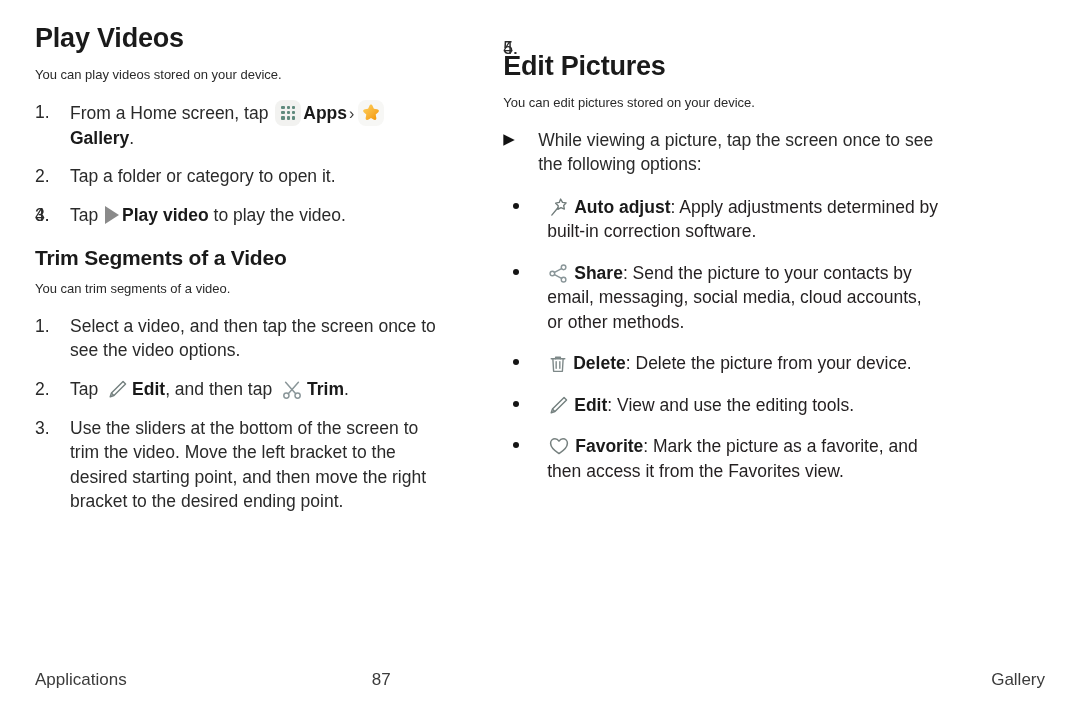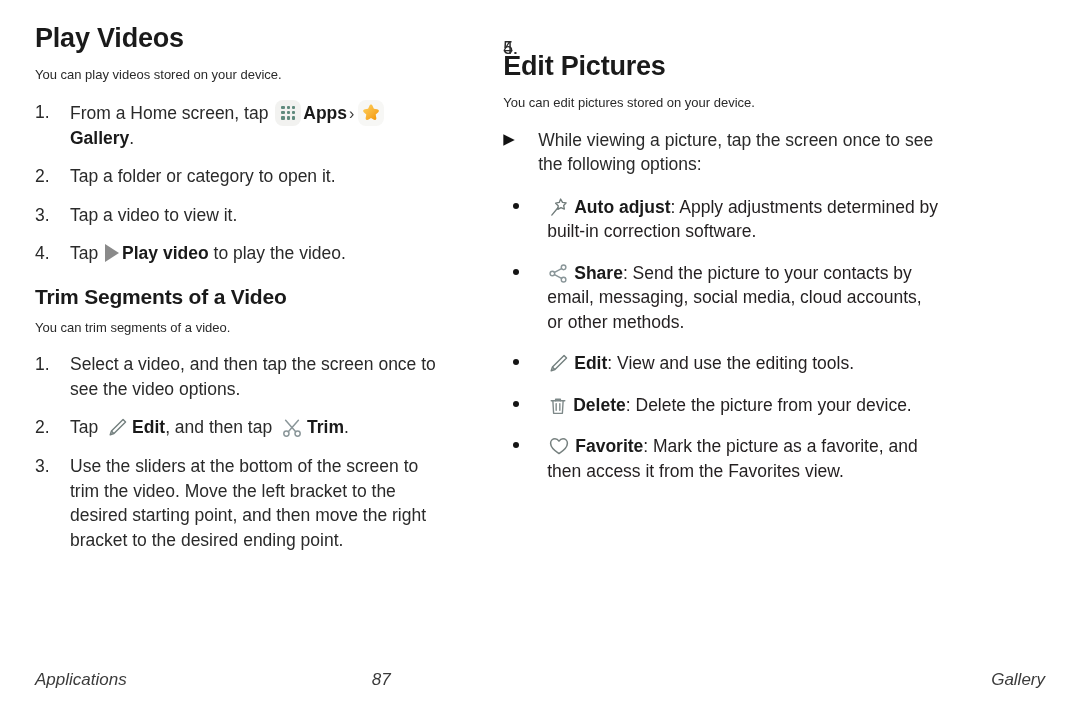--- a/index.html
+++ b/index.html
@@ -164,21 +164,20 @@
     left: 0;
     bottom: 28px;
     width: 1080px;
     height: 24px;
     display: flex;
     align-items: center;
     font-size: 17px;
     color: #3b3b3b;
     box-sizing: border-box;
     padding: 0 35px;
-    font-style: italic;
   }
   .footer .f-left   { flex: 1; text-align: left; }
   .footer .f-center { flex: 1; text-align: left; }
   .footer .f-right  { flex: 1; text-align: right; }
 </style>
 </head>
 <body>
 
 <div class="page">
 
@@ -218,21 +217,20 @@
             </span><b>Gallery</b><span>.</span></span>
         </li>
 
         <li>
           <span class="marker">2.</span>
           <span>Tap a folder or category to open it.</span>
         </li>
 
         <li>
           <span class="marker">3.</span>
-          <span>Tap a video to view it.</span>
         </li>
 
         <li>
           <span class="marker">4.</span>
           <span><span>Tap </span><span class="play-tri"></span><b>Play video</b><span> to play the video.</span></span>
         </li>
       </ol>
 
       <h1 class="section-title" style="font-size:21px; margin-top:18px; margin-bottom:10px;">Trim Segments of a Video</h1>
 
@@ -311,43 +309,43 @@
               <circle cx="17.3" cy="18.4" r="2.4"></circle>
               <path d="M7.8 10.8 15.2 6.8"></path>
               <path d="M7.8 13.2 15.2 17.2"></path>
             </svg>
           </span><b>Share</b><span>: Send the picture to your contacts by email, messaging, social media, cloud accounts, or other methods.</span>
         </li>
 
         <li>
           <span class="dot"></span>
           <span class="ic" style="vertical-align:-6px; margin-right:4px;">
-            <svg width="23" height="23" viewBox="0 0 24 24" fill="none" stroke="#74807f" stroke-width="1.5" stroke-linecap="round" stroke-linejoin="round">
-              <path d="M17.8 3.6 20.4 6.2 8.3 18.3 4.4 19.6 5.7 15.7z"></path>
-              <path d="M6.1 16.1 7.9 17.9"></path>
-            </svg>
-          </span><b>Edit</b><span>: View and use the editing tools.</span>
-        </li>
-
-        <li>
-          <span class="dot"></span>
-          <span class="ic" style="vertical-align:-6px; margin-right:4px;">
             <svg width="22" height="22" viewBox="0 0 24 24" fill="none" stroke="#7d8888" stroke-width="1.5" stroke-linecap="round" stroke-linejoin="round">
               <path d="M4.6 6.3h14.8"></path>
               <path d="M9.4 6.3V4.6h5.2v1.7"></path>
               <path d="M6.4 6.3 7.2 20h9.6l0.8-13.7"></path>
               <path d="M10 9.6v7"></path>
               <path d="M14 9.6v7"></path>
             </svg>
           </span><b>Delete</b><span>: Delete the picture from your device.</span>
         </li>
 
         <li>
           <span class="dot"></span>
           <span class="ic" style="vertical-align:-6px; margin-right:4px;">
+            <svg width="23" height="23" viewBox="0 0 24 24" fill="none" stroke="#74807f" stroke-width="1.5" stroke-linecap="round" stroke-linejoin="round">
+              <path d="M17.8 3.6 20.4 6.2 8.3 18.3 4.4 19.6 5.7 15.7z"></path>
+              <path d="M6.1 16.1 7.9 17.9"></path>
+            </svg>
+          </span><b>Edit</b><span>: View and use the editing tools.</span>
+        </li>
+
+        <li>
+          <span class="dot"></span>
+          <span class="ic" style="vertical-align:-6px; margin-right:4px;">
             <svg width="24" height="24" viewBox="0 0 24 24" fill="none" stroke="#76807f" stroke-width="1.5" stroke-linecap="round" stroke-linejoin="round">
               <path d="M12 19.6S3.6 14.3 3.6 9.3c0-2.6 2-4.5 4.4-4.5 1.7 0 3.1 1 4 2.4 0.9-1.4 2.3-2.4 4-2.4 2.4 0 4.4 1.9 4.4 4.5 0 5-8.4 10.3-8.4 10.3z"></path>
             </svg>
           </span><b>Favorite</b><span>: Mark the picture as a favorite, and then access it from the Favorites view.</span>
         </li>
       </ul>
     </div>
   </div>
 
   <div class="footer">

